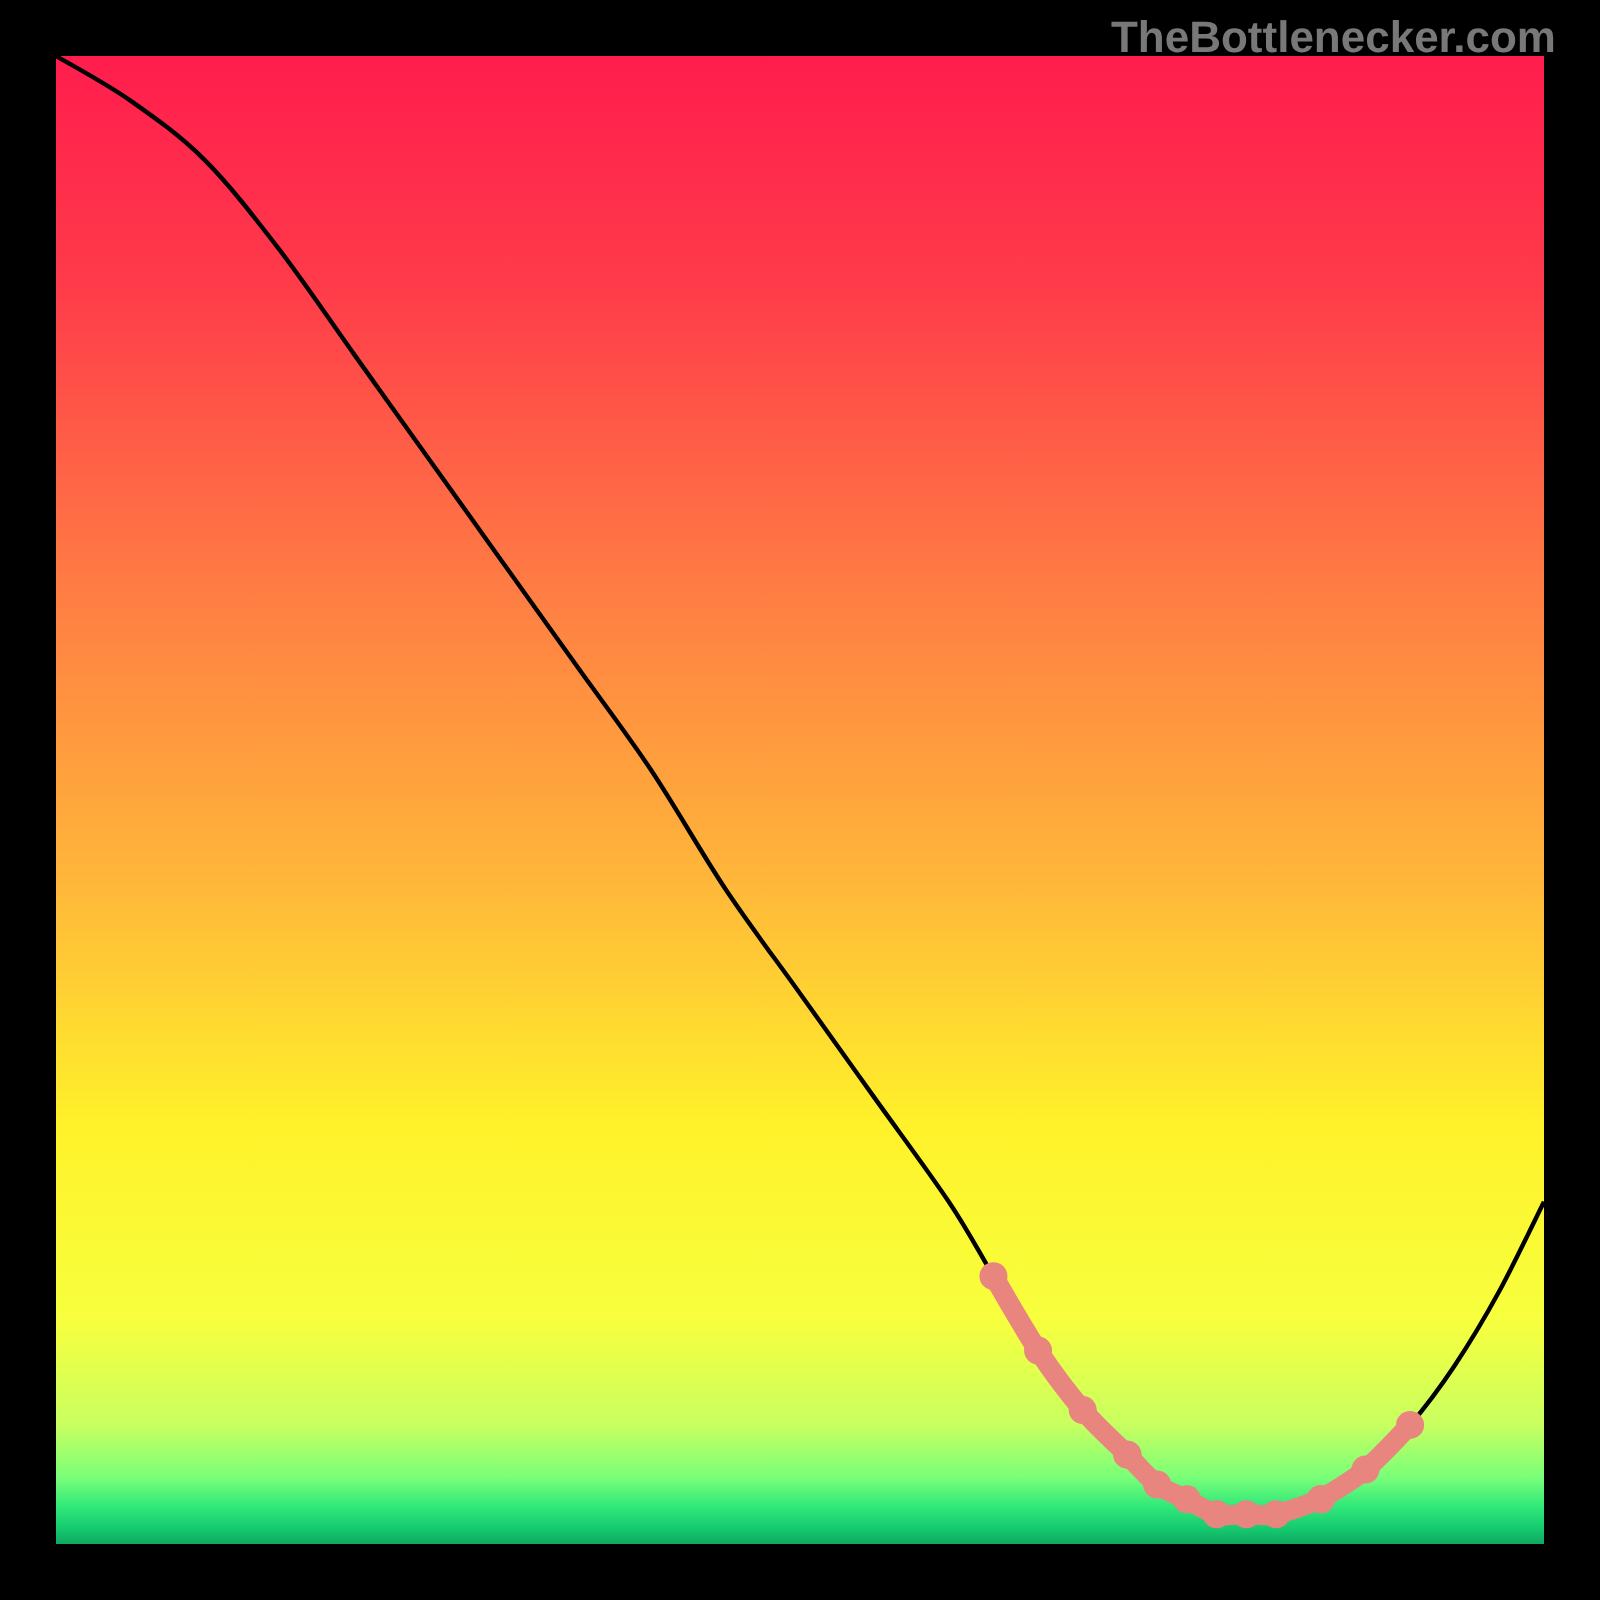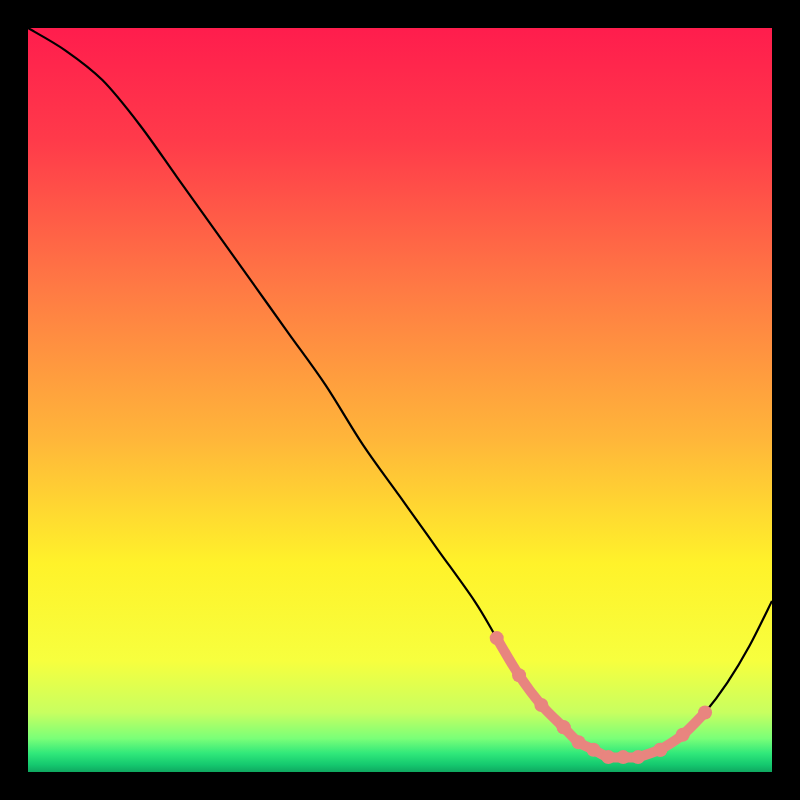--- a/index.html
+++ b/index.html
@@ -36,20 +36,21 @@
     height: 744px;
   }
   svg {
     display: block;
   }
 </style>
 </head>
 <body>
 
 <div class="chart-container">
+  <div class="watermark">TheBottlenecker.com</div>
   <div class="plot-area">
     <svg id="chart-svg" width="744" height="744" viewBox="0 0 744 744">
       <defs>
         <linearGradient id="bg-grad" x1="0" y1="0" x2="0" y2="1">
             <stop offset="0%" stop-color="#ff1d4d"></stop>
             <stop offset="15%" stop-color="#ff3a4a"></stop>
             <stop offset="35%" stop-color="#ff7a44"></stop>
             <stop offset="55.00000000000001%" stop-color="#ffb53a"></stop>
             <stop offset="72%" stop-color="#fff22a"></stop>
             <stop offset="85%" stop-color="#f7ff3e"></stop>

